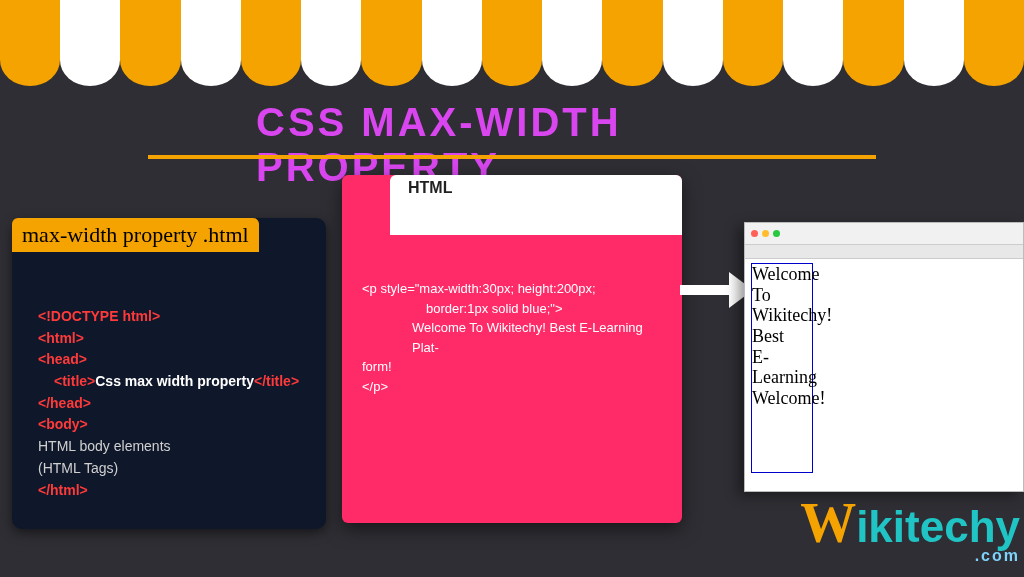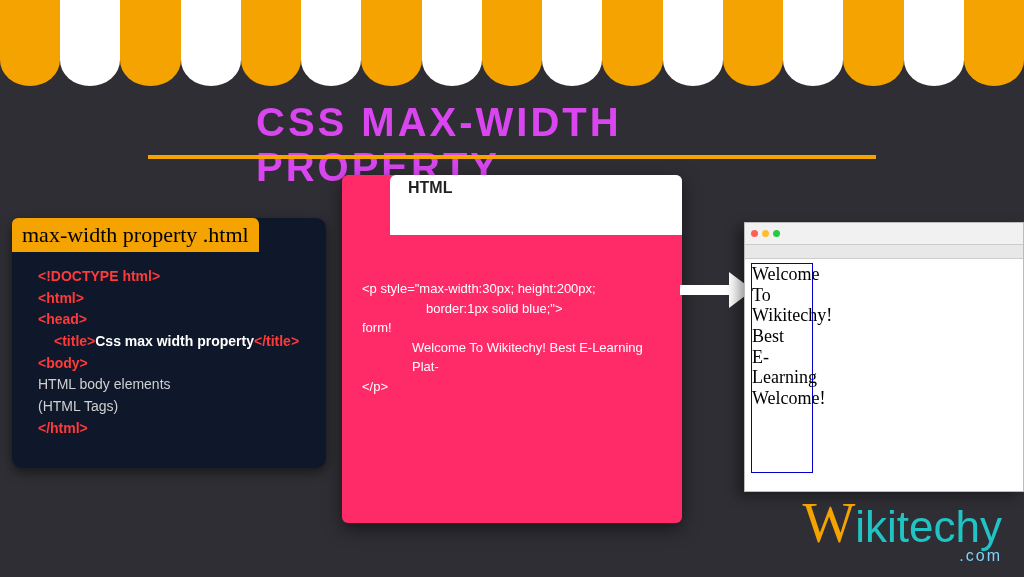--- a/index.html
+++ b/index.html
@@ -77,20 +77,21 @@
   padding: 4px 10px;
   border-radius: 6px 6px 0 0;
   display: inline-block;
 }
 .code-panel .code-body {
   padding: 14px 14px 6px 14px;
   font-family: Arial, sans-serif;
   font-size: 14px;
   line-height: 1.55;
   color: #fff;
+  margin-top: 40px;
 }
 .code-panel .tag { color: #ff3a3a; font-weight: bold; }
 .code-panel .white { color: #ffffff; font-weight: bold; }
 .code-panel .comment { color: #d0d0d0; font-weight: normal; }
 .indent1 { padding-left: 12px; display:block; }
 .indent2 { padding-left: 28px; display:block; }
 
 
 .html-card {
   position: absolute;
@@ -193,23 +194,23 @@
 }
 .browser .viewport p {
   margin: 0;
   line-height: 1.15;
 }
 
 
 .logo {
   position: absolute;
   bottom: 12px;
-  right: 22px;
+  right: 4px;
   font-family: Arial, sans-serif;
-  font-weight: 400;
+  font-weight: 700;
   font-size: 44px;
   color: #20c4c4;
 }
 .logo .w {
   color: #f5a300;
   font-size: 56px;
   font-family: cursive;
 }
 .logo .com {
   display:block;
@@ -250,34 +251,35 @@
 
 <div class="code-panel">
   <div class="file-tab">max-width property .html</div>
   <div class="code-body">
     <span class="tag indent1">&lt;!DOCTYPE html&gt;</span>
     <span class="tag indent1">&lt;html&gt;</span>
     <span class="tag indent1">&lt;head&gt;</span>
     <span class="indent2">
       <span class="tag">&lt;title&gt;</span><span class="white">Css max width property</span><span class="tag">&lt;/title&gt;</span>
     </span>
+    <span class="tag indent1">&lt;/head&gt;</span>
     <span class="tag indent1">&lt;body&gt;</span>
     <span class="comment indent1">HTML body elements</span>
     <span class="comment indent1">(HTML Tags)</span>
     <span class="tag indent1">&lt;/html&gt;</span>
   </div>
 </div>
 
 <div class="html-card">
   <div class="card-head">HTML</div>
   <div class="snippet">
     <span class="s-line">&lt;p style="max-width:30px; height:200px;</span>
     <span class="s-line s-indent">border:1px solid blue;"&gt;</span>
+    <span class="s-line s-indent2">Welcome To Wikitechy! Best E-Learning Plat-</span>
     <span class="s-line">form!</span>
-    <span class="s-line s-indent2">Welcome To Wikitechy! Best E-Learning Plat-</span>
     <span class="s-line">&lt;/p&gt;</span>
   </div>
 </div>
 
 <div class="arrow">
   <span class="shaft"></span><span class="head"></span>
 </div>
 
 <div class="browser">
   <div class="chrome">

